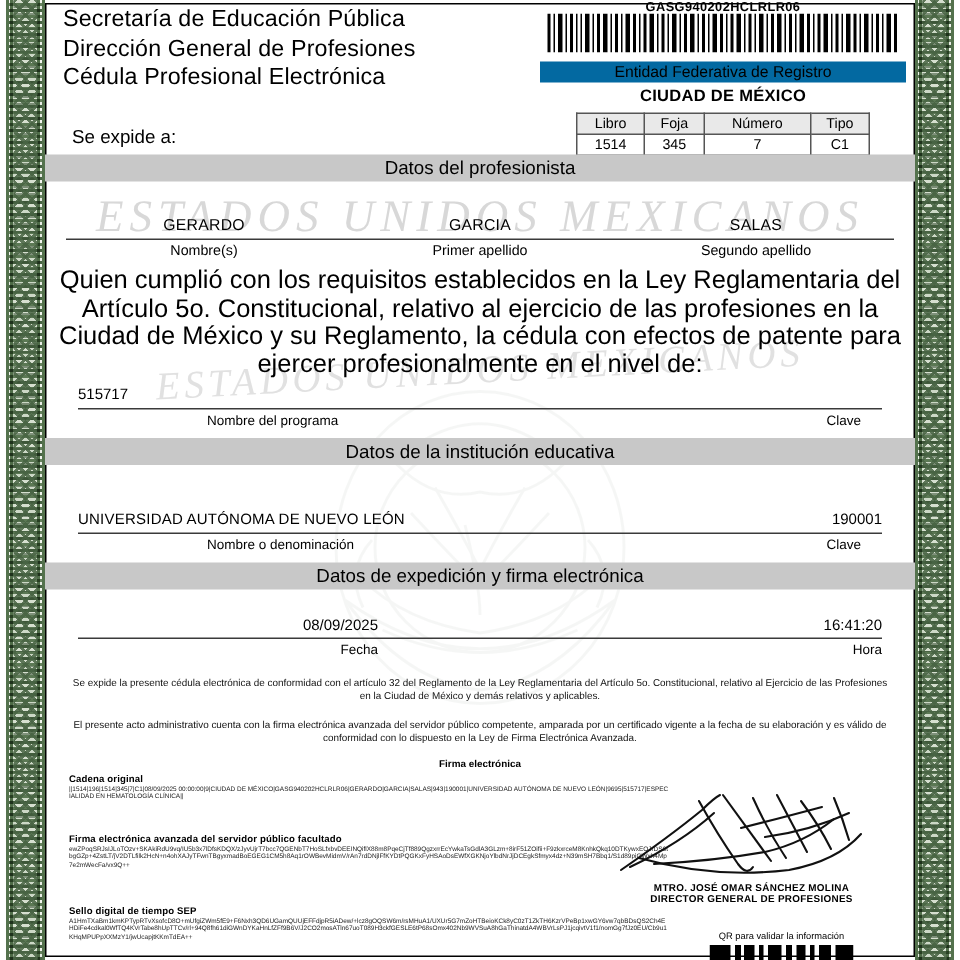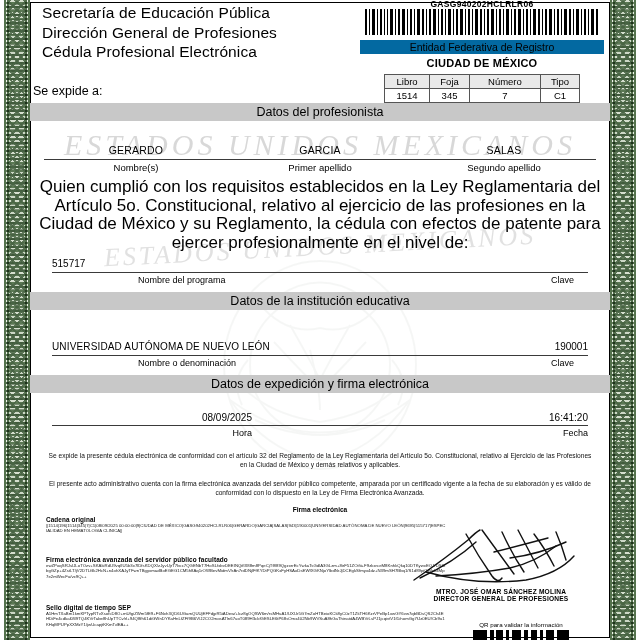--- a/index.html
+++ b/index.html
@@ -70,21 +70,21 @@
   .efr-bar{background:#0369a1;font-size:10.5px;padding:1px 0;margin-top:1px;}
   .entidad{font-size:11px;font-weight:bold;margin-top:3px;letter-spacing:.2px;}
 
   table.lft{border-collapse:collapse;margin:5px auto 0;width:196px;}
   table.lft td,table.lft th{
     border:1px solid #555;font-size:9.5px;font-weight:normal;
     padding:1px 0;text-align:center;
   }
   table.lft th{background:#e9e9e9;font-size:9.5px;}
 
-  .se-expide{position:absolute;left:1px;top:84px;font-size:12.5px;}
+  .se-expide{position:absolute;left:16px;top:84px;font-size:12.5px;}
 
   
   .secbar{
     position:absolute;left:30px;right:30px;background:#c8c8c8;
     text-align:center;font-size:12.5px;padding:2px 0;
   }
 
   
   .row3{position:absolute;left:44px;right:44px;display:flex;}
   .cell{flex:1;text-align:center;}
@@ -331,24 +331,24 @@
     <div class="ecell" style="width:200px;">
       <div>08/09/2025</div>
     </div>
     <div class="ecell" style="width:200px;">
       <div>16:41:20</div>
     </div>
   </div>
   <div class="ruleline" style="left:52px;right:52px;top:425px;"></div>
   <div class="exprow" style="top:427px;">
     <div class="ecell" style="width:200px;">
+      <div class="elbl">Fecha</div>
+    </div>
+    <div class="ecell" style="width:200px;">
       <div class="elbl">Hora</div>
-    </div>
-    <div class="ecell" style="width:200px;">
-      <div class="elbl">Fecha</div>
     </div>
   </div>
 
   <div class="legal" style="top:451px;">Se expide la presente cédula electrónica de conformidad con el artículo 32 del Reglamento de la Ley Reglamentaria del Artículo 5o. Constitucional, relativo al Ejercicio de las Profesiones en la Ciudad de México y demás relativos y aplicables.</div>
   <div class="legal" style="top:479px;">El presente acto administrativo cuenta con la firma electrónica avanzada del servidor público competente, amparada por un certificado vigente a la fecha de su elaboración y es válido de conformidad con lo dispuesto en la Ley de Firma Electrónica Avanzada.</div>
   <div class="firma-e" style="top:506px;">Firma electrónica</div>
 
   <div class="cryptoblk" style="top:516px;">
     <div class="ct">Cadena original</div>
     <div class="cb">||1514|196|1514|345|7|C1|08/09/2025 00:00:00|9|CIUDAD DE MÉXICO|GASG940202HCLRLR06|GERARDO|GARCIA|SALAS|943|190001|UNIVERSIDAD AUTÓNOMA DE NUEVO LEÓN|9695|515717|ESPECIALIDAD EN HEMATOLOGÍA CLÍNICA||</div>

